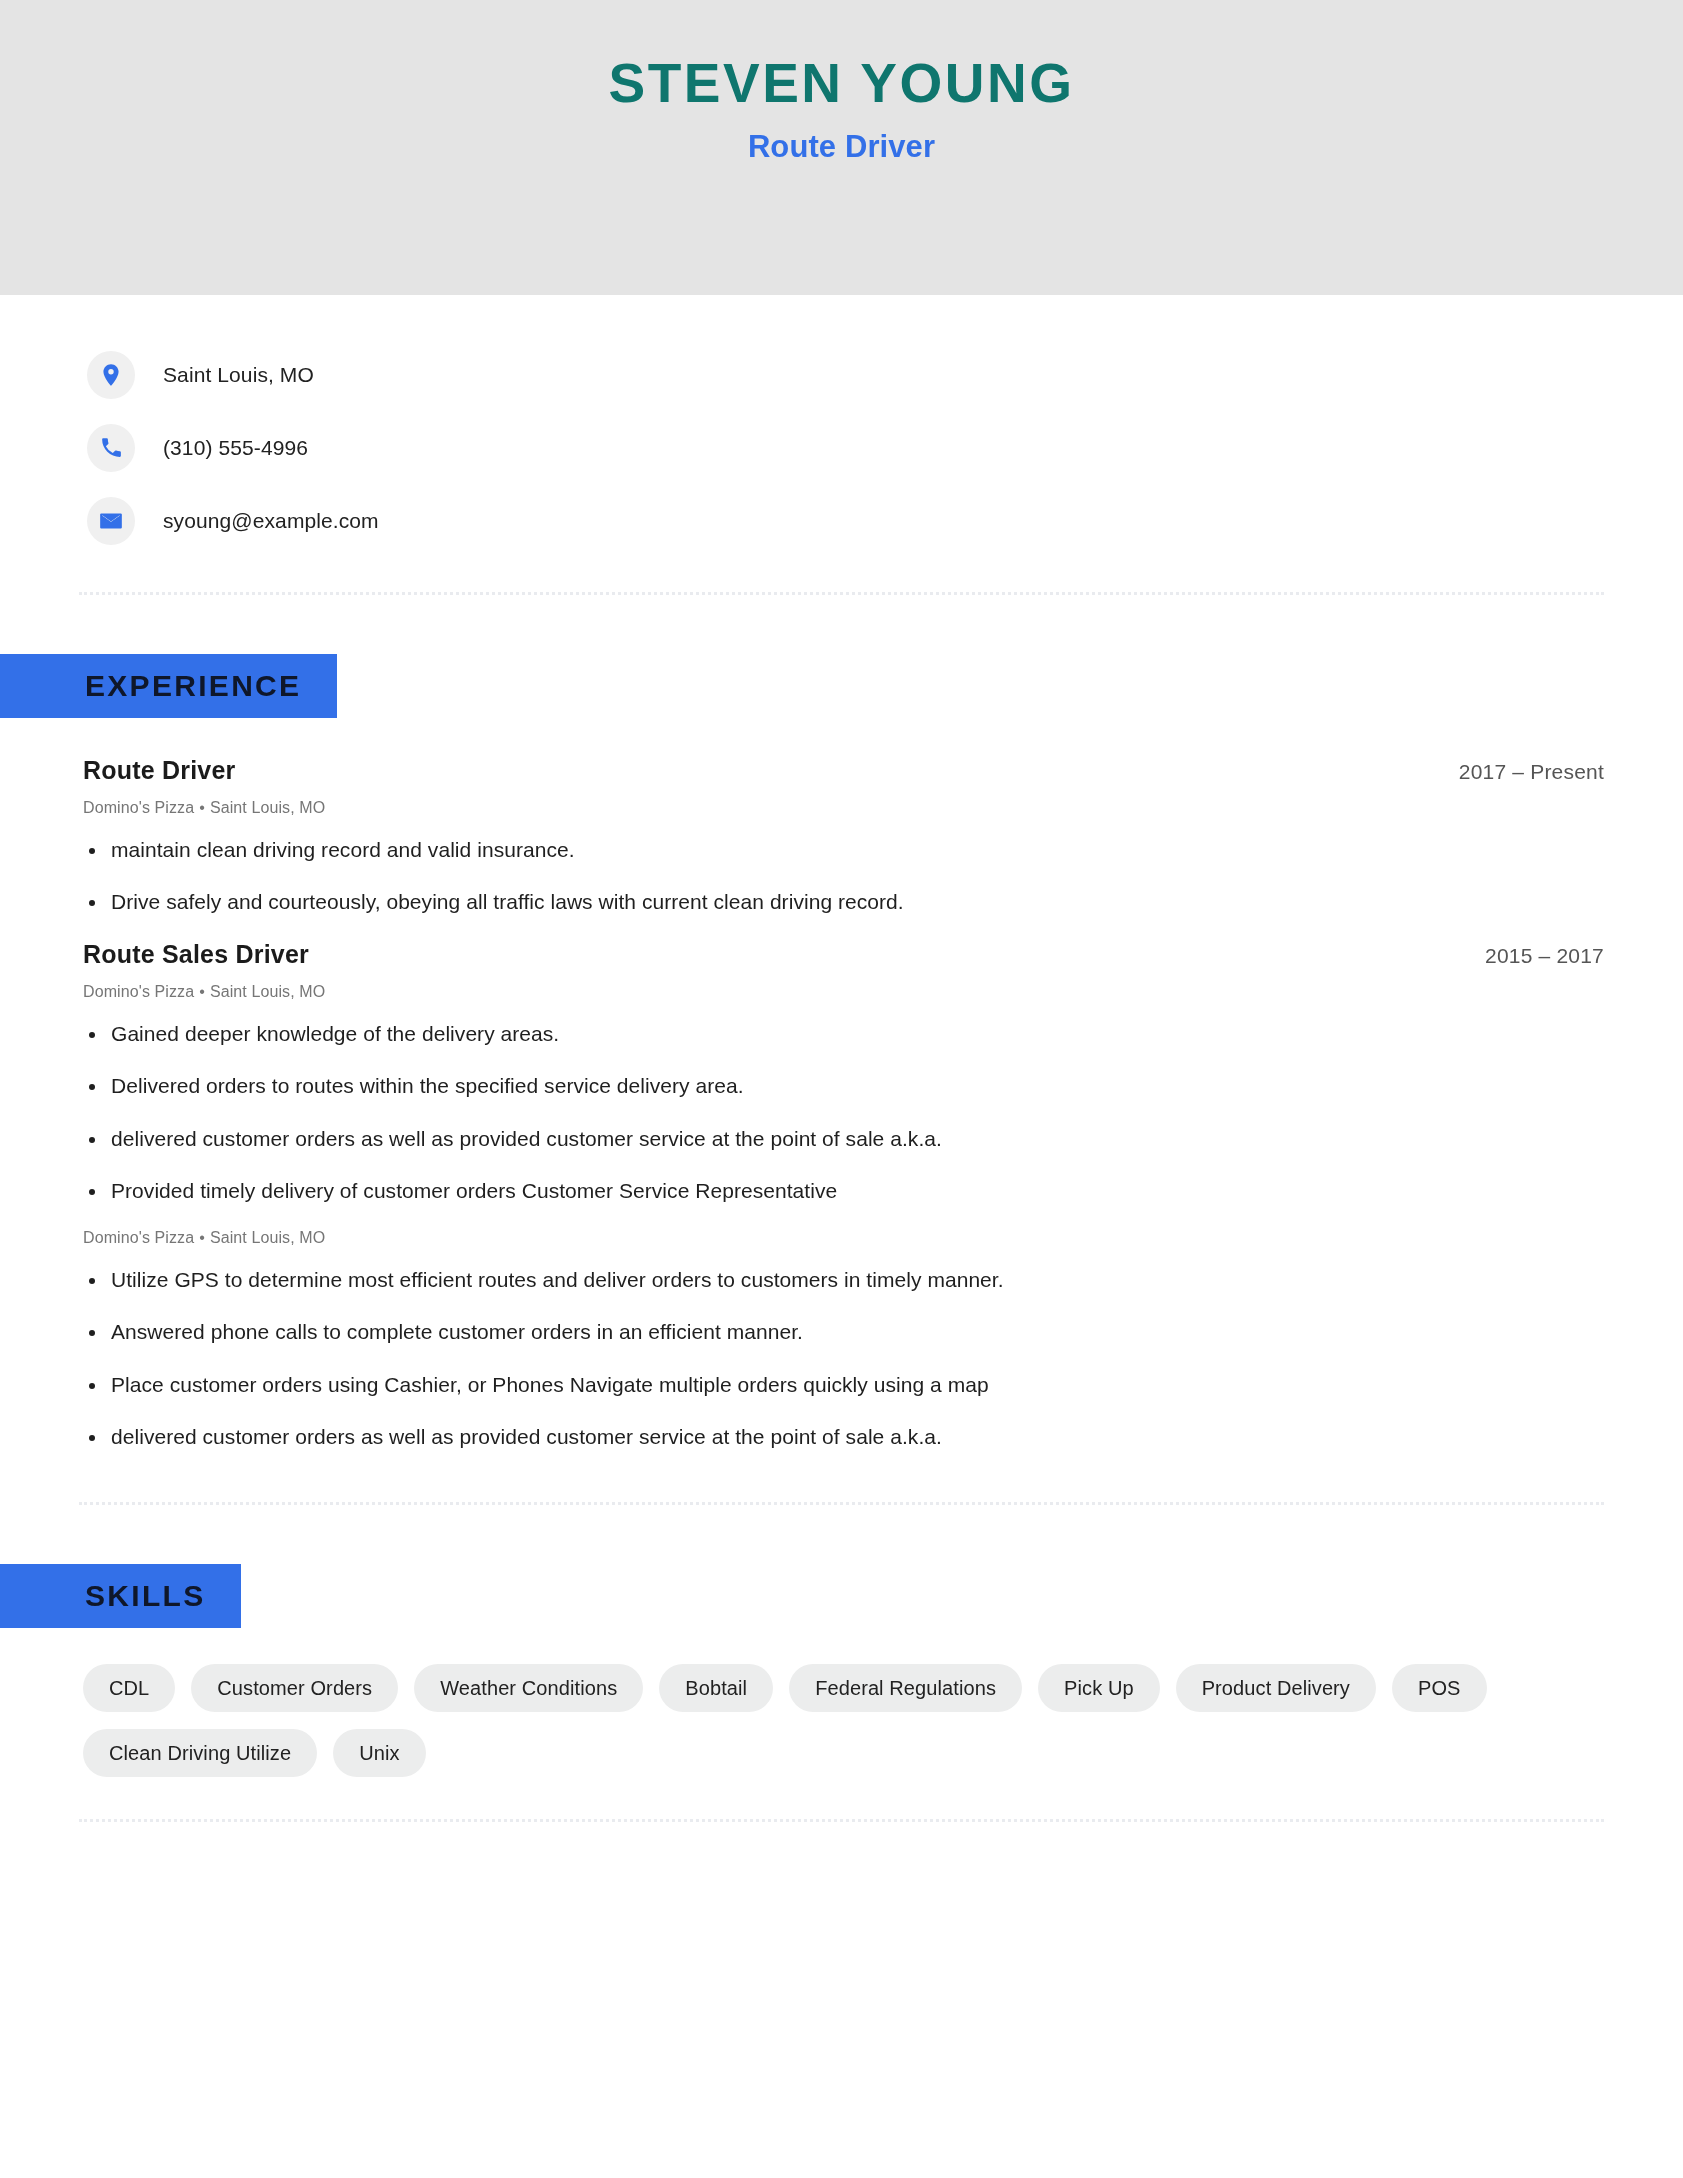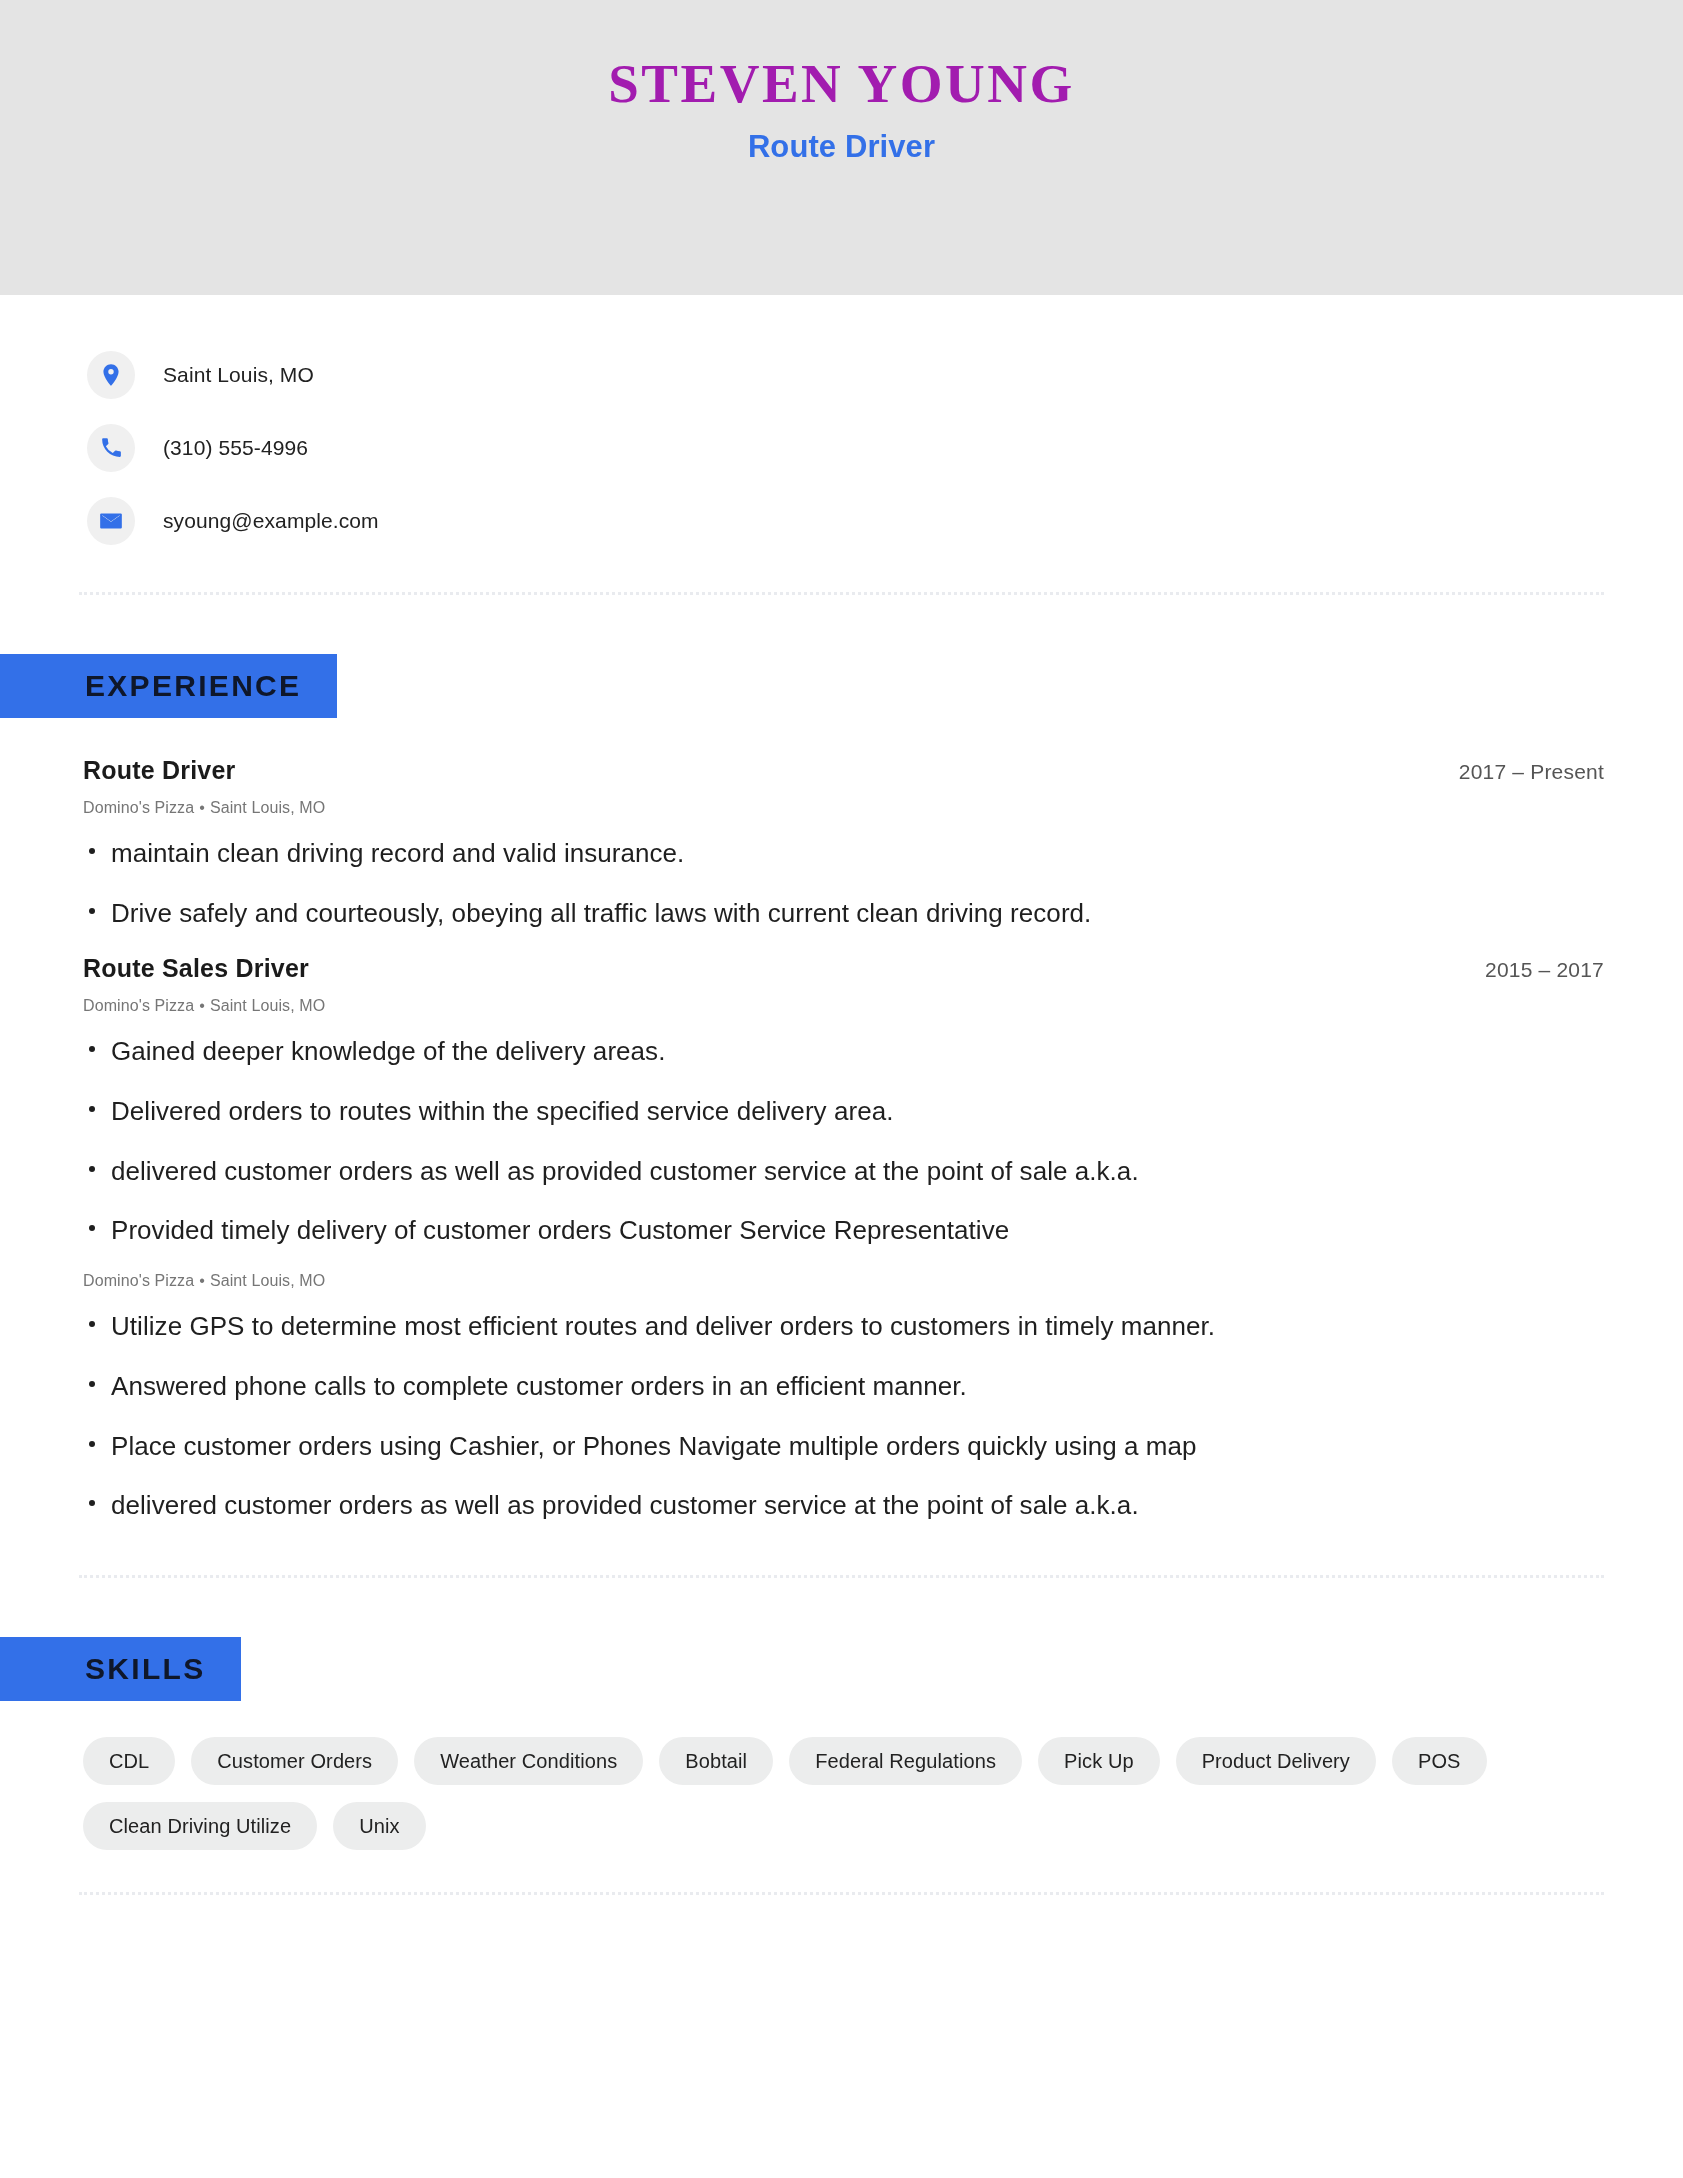--- a/index.html
+++ b/index.html
@@ -25,25 +25,24 @@
     align-items: center;
     justify-content: center;
     box-sizing: border-box;
     padding-bottom: 75px;
   }
   .full-name {
     font-size: 55px;
     font-weight: 700;
     letter-spacing: 2.5px;
     text-transform: uppercase;
-    color: #a21caf;
+    color: #0f766e;
     line-height: 1.05;
     margin: 0;
     white-space: nowrap;
-    font-family: Liberation Serif, serif;
   }
   .job-title {
     font-size: 31px;
     font-weight: 600;
     color: #3370e8;
     margin-top: 16px;
     letter-spacing: 0.1px;
   }
 
   
@@ -136,21 +135,21 @@
     letter-spacing: 0.1px;
   }
   .entry-sub .sep { padding: 0 5px; }
   .bullets {
     list-style: none;
     margin: 18px 0 0 0;
     padding: 0;
   }
   .bullets li {
     position: relative;
-    font-size: 26px;
+    font-size: 21px;
     color: #1f1f1f;
     line-height: 1.45;
     padding-left: 111px;
     margin-bottom: 22px;
     letter-spacing: 0.05px;
   }
   .bullets li::before {
     content: "";
     position: absolute;
     left: 89px;

